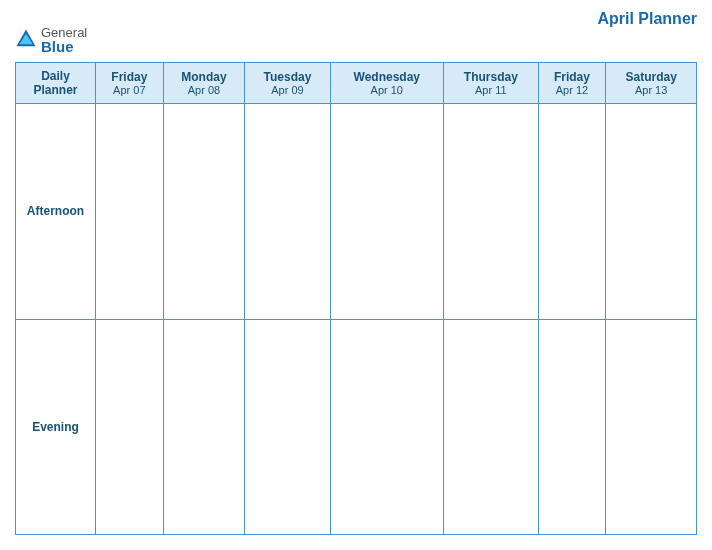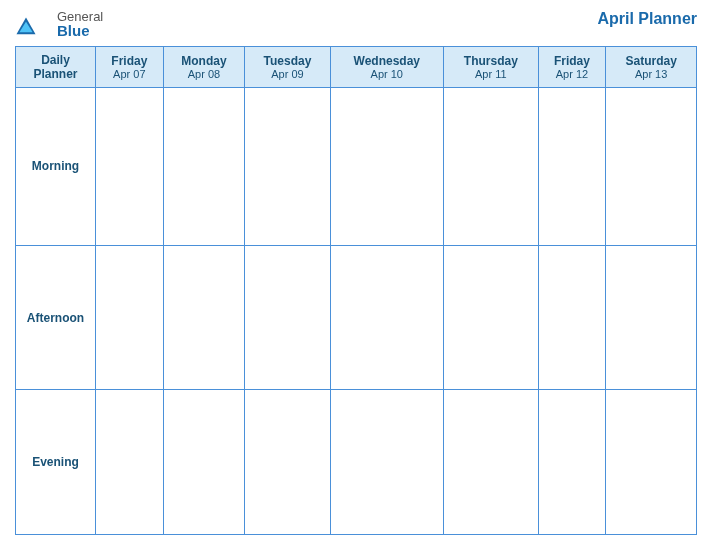--- a/index.html
+++ b/index.html
@@ -15,22 +15,23 @@
 
     .header {
       display: flex;
       justify-content: space-between;
       align-items: flex-start;
       margin-bottom: 8px;
     }
 
     .logo {
       display: flex;
-      align-items: flex-end;
-      gap: 20px;
+      align-items: flex-start;
+      gap: 4px;
+      margin-top: 16px;
     }
 
     .logo-text {
       display: flex;
       flex-direction: column;
       line-height: 1;
     }
 
     .logo-general {
       font-size: 13px;
@@ -173,30 +174,20 @@
         <span class="day-name">Friday</span>
         <span class="day-date">Apr 12</span>
       </th>
       <th>
         <span class="day-name">Saturday</span>
         <span class="day-date">Apr 13</span>
       </th>
     </tr>
   </thead>
   <tbody>
-    <tr class="morning-row">
-      <td class="label-cell">Morning</td>
-      <td class="day-cell"></td>
-      <td class="day-cell"></td>
-      <td class="day-cell"></td>
-      <td class="day-cell"></td>
-      <td class="day-cell"></td>
-      <td class="day-cell"></td>
-      <td class="day-cell"></td>
-    </tr>
     <tr class="afternoon-row">
       <td class="label-cell">Afternoon</td>
       <td class="day-cell"></td>
       <td class="day-cell"></td>
       <td class="day-cell"></td>
       <td class="day-cell"></td>
       <td class="day-cell"></td>
       <td class="day-cell"></td>
       <td class="day-cell"></td>
     </tr>

